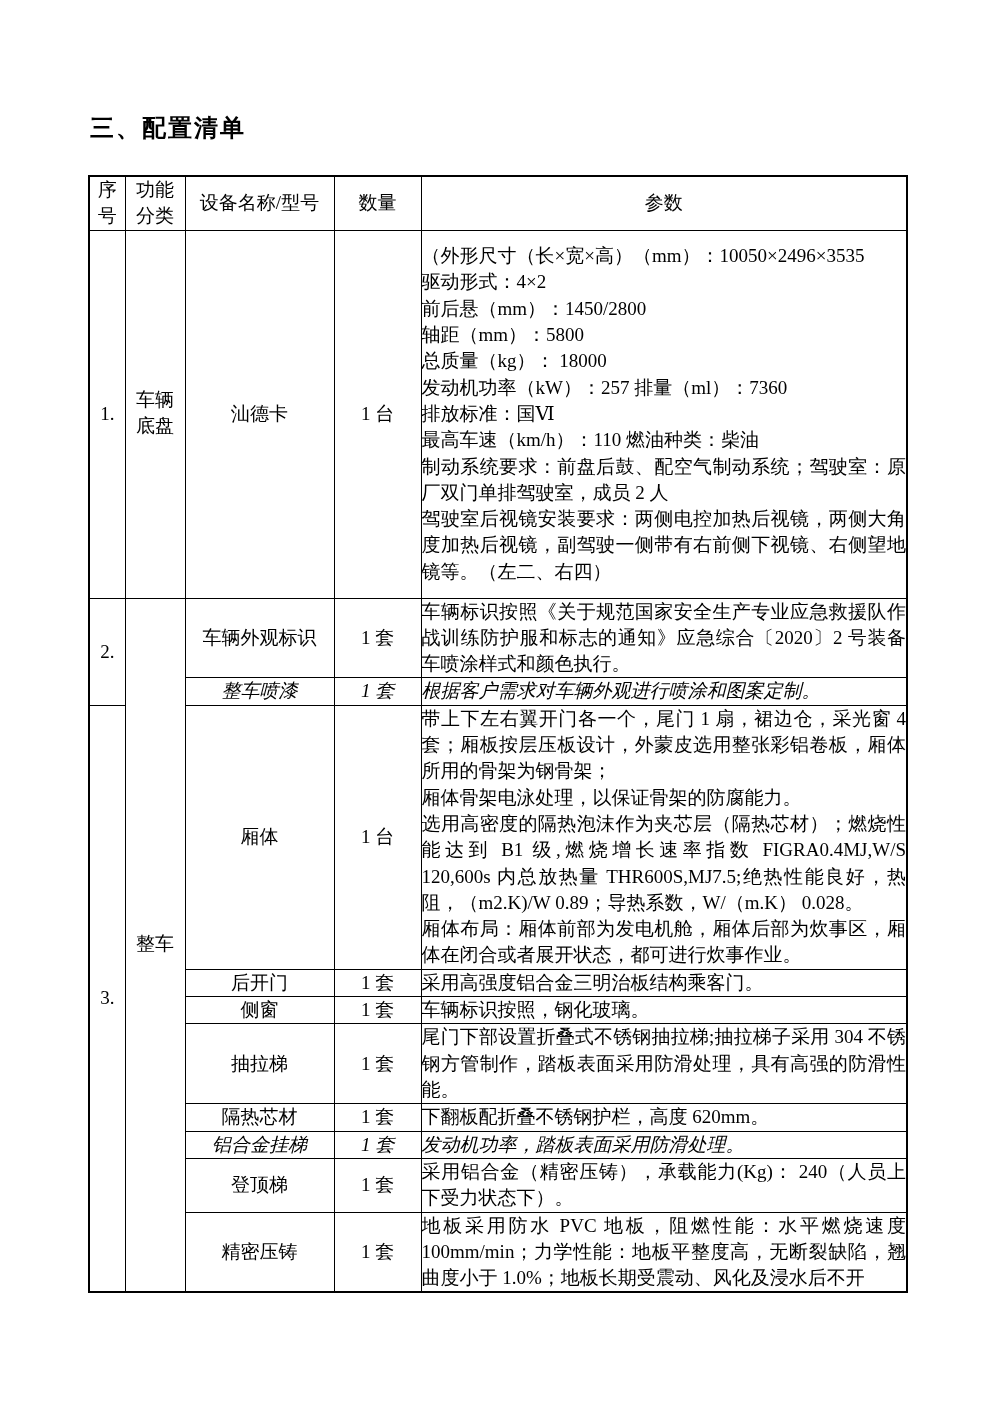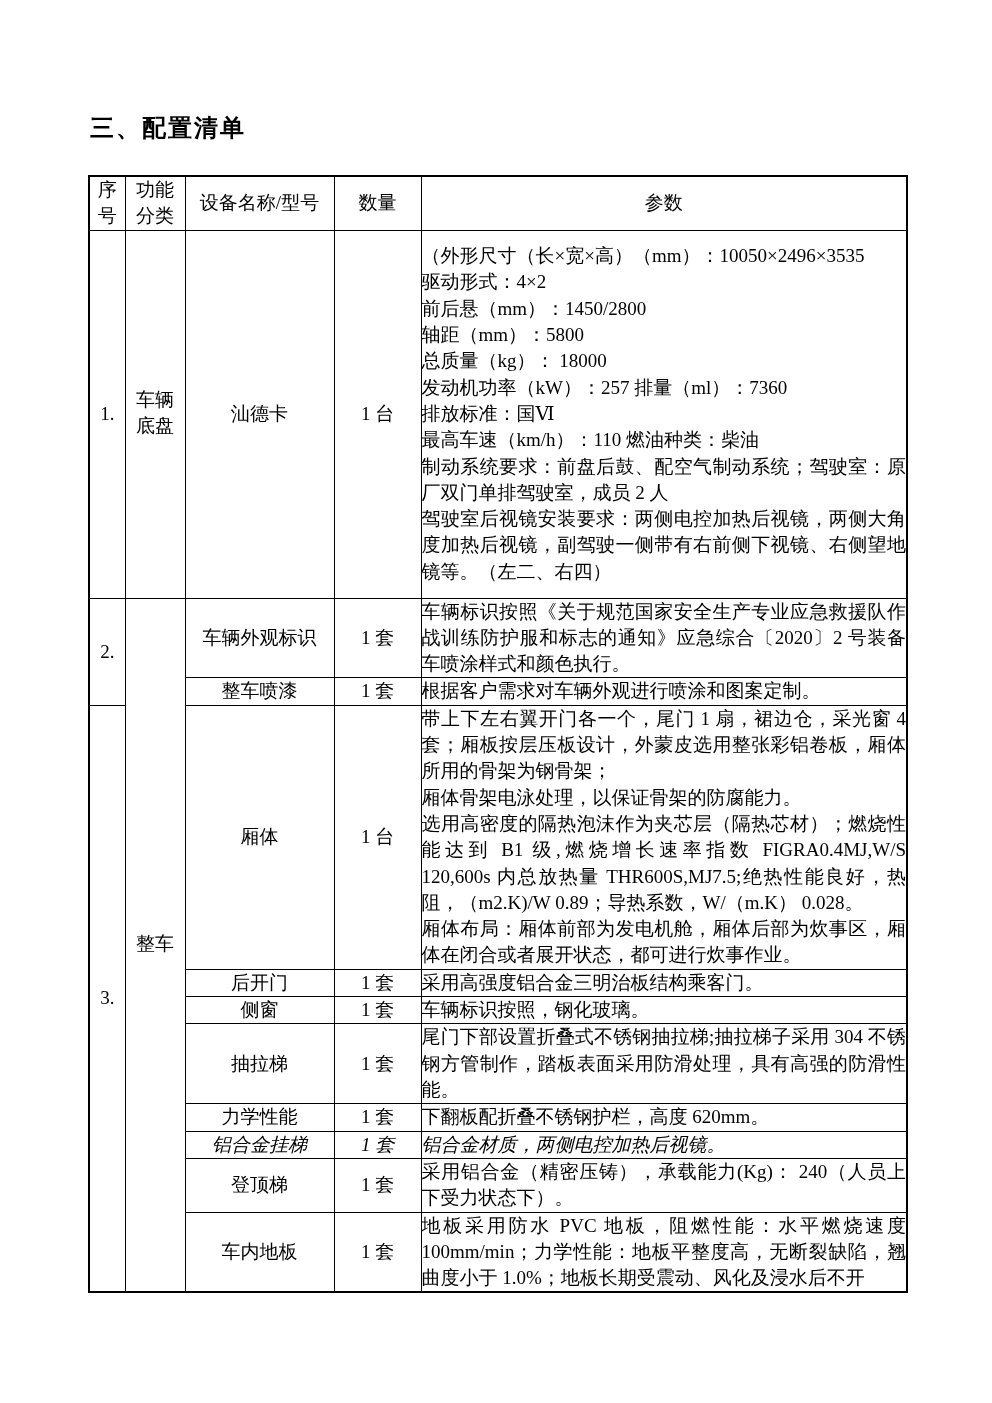--- a/index.html
+++ b/index.html
@@ -53,21 +53,21 @@
   td.c-params {
     text-align: justify;
     vertical-align: middle;
     white-space: pre-wrap;
     padding: 1px 6px 1px 7px;
   }
   
   tr.h-head { height: 50px; }
   tr.h-r0  { height: 368px; }
   tr.h-r1  { height: 75px; }
-  tr.h-r2  { height: 25px; }
+  tr.h-r2  { height: 25px; font-style: italic; }
   tr.h-r3  { height: 264px; }
   tr.h-r4  { height: 25px; }
   tr.h-r5  { height: 26px; }
   tr.h-r6  { height: 80px; }
   tr.h-r7  { height: 25px; }
   tr.h-r8  { height: 27px; font-style: italic; }
   tr.h-r9  { height: 52px; font-family: Liberation Serif, serif; }
   tr.h-r10 { height: 79px; }
 </style>
 </head>
@@ -151,38 +151,38 @@
       <td class="c-params">车辆标识按照，钢化玻璃。</td>
     </tr>
 
     <tr class="h-r6">
       <td class="c-name">抽拉梯</td>
       <td class="c-qty">1 套</td>
       <td class="c-params">尾门下部设置折叠式不锈钢抽拉梯;抽拉梯子采用 304 不锈钢方管制作，踏板表面采用防滑处理，具有高强的防滑性能。</td>
     </tr>
 
     <tr class="h-r7">
-      <td class="c-name">力学性能</td>
+      <td class="c-name">隔热芯材</td>
       <td class="c-qty">1 套</td>
       <td class="c-params">下翻板配折叠不锈钢护栏，高度 620mm。</td>
     </tr>
 
     <tr class="h-r8">
       <td class="c-name">铝合金挂梯</td>
       <td class="c-qty">1 套</td>
-      <td class="c-params">铝合金材质，两侧电控加热后视镜。</td>
+      <td class="c-params">发动机功率，踏板表面采用防滑处理。</td>
     </tr>
 
     <tr class="h-r9">
       <td class="c-name">登顶梯</td>
       <td class="c-qty">1 套</td>
       <td class="c-params">采用铝合金（精密压铸），承载能力(Kg)： 240（人员上下受力状态下）。</td>
     </tr>
 
     <tr class="h-r10">
-      <td class="c-name">车内地板</td>
+      <td class="c-name">精密压铸</td>
       <td class="c-qty">1 套</td>
       <td class="c-params">地板采用防水 PVC 地板，阻燃性能：水平燃烧速度 100mm/min；力学性能：地板平整度高，无断裂缺陷，翘曲度小于 1.0%；地板长期受震动、风化及浸水后不开</td>
     </tr>
 
   </tbody>
     </table>
 </div>
 
 </body></html>

